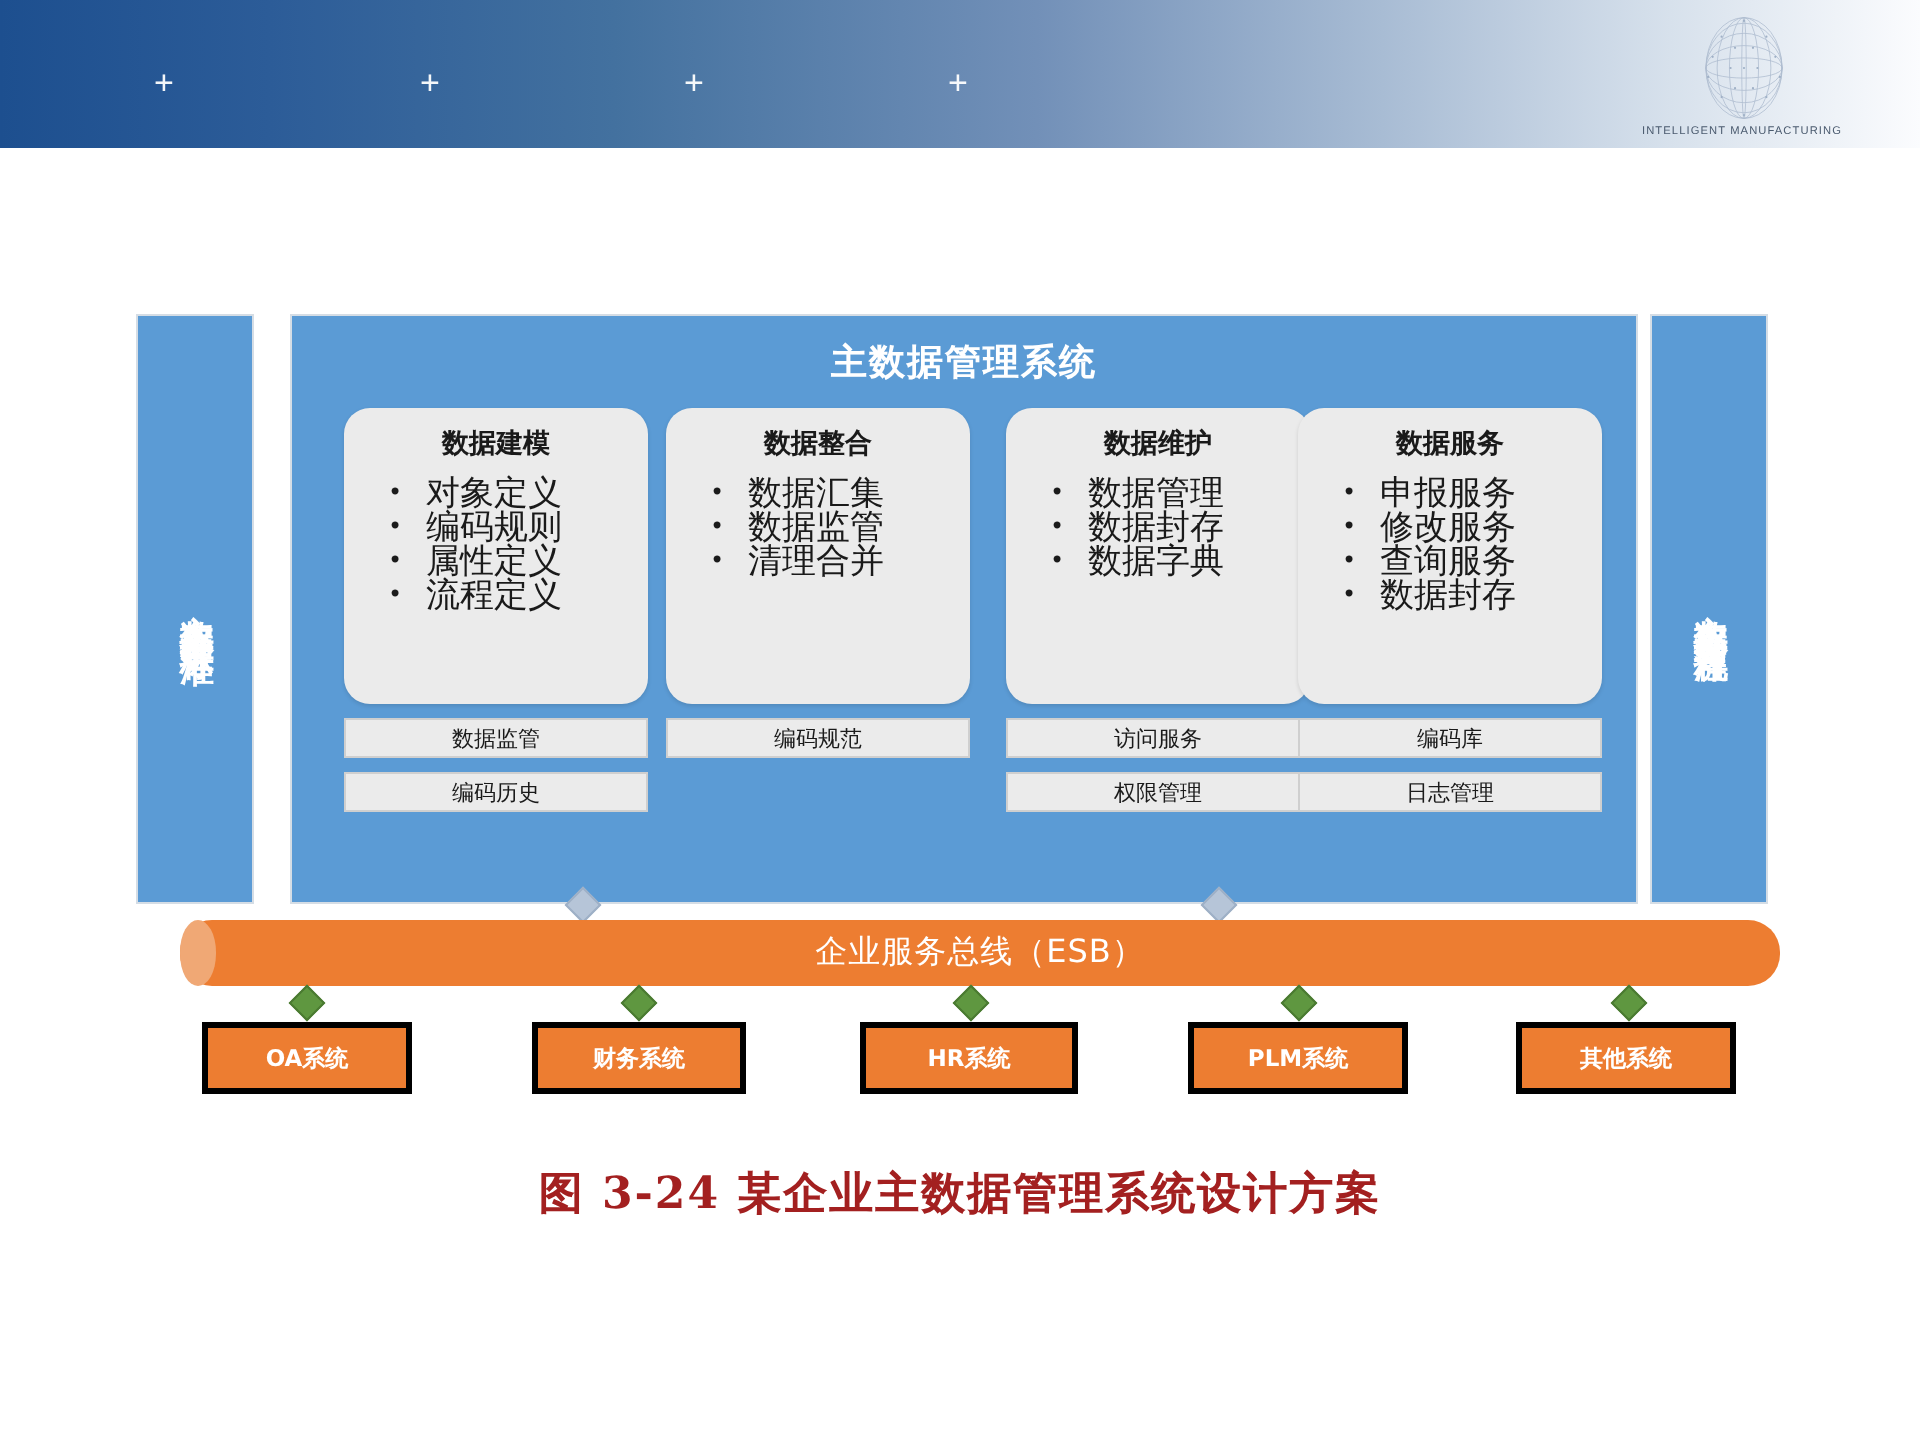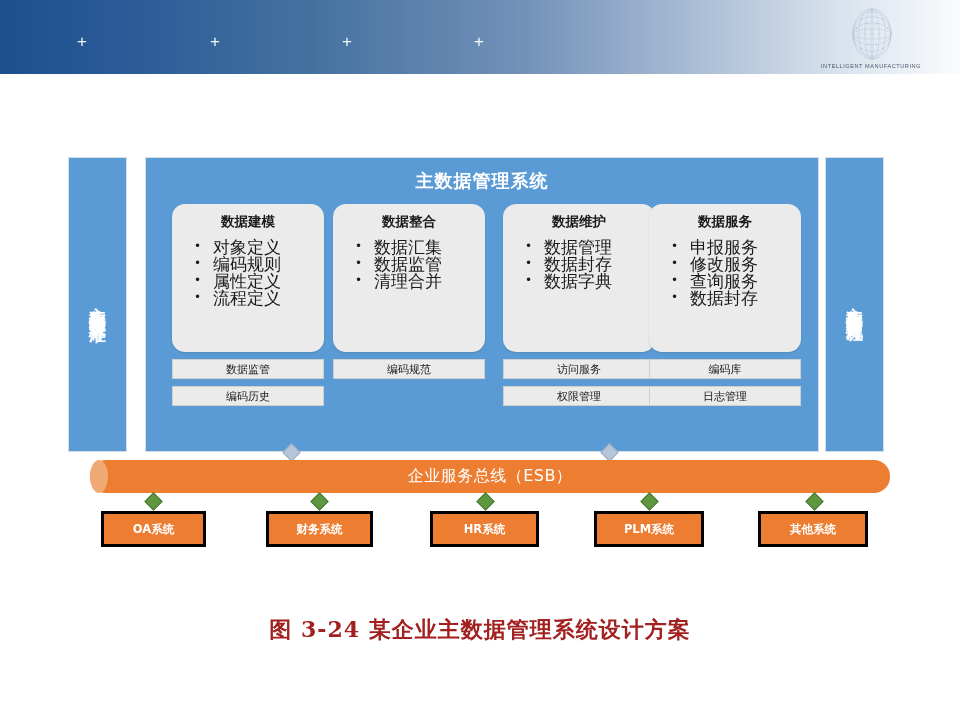--- a/index.html
+++ b/index.html
@@ -110,21 +110,20 @@
     display:flex;align-items:center;justify-content:center;
     font-size:11.5px;color:#ffffff;font-weight:bold;
     font-family:"DejaVu Sans","Liberation Sans",sans-serif;
   }
 
   
   #caption{
     position:absolute;left:0;top:508px;width:960px;text-align:center;
     font-size:22px;color:#a32020;font-weight:bold;letter-spacing:1px;
     font-family:"DejaVu Serif","Liberation Serif",serif;
-    margin-top:33px;
   }
 </style>
 </head>
 <body>
 
 <div id="header">
   <span class="plus" style="left:77px;">+</span>
   <span class="plus" style="left:210px;">+</span>
   <span class="plus" style="left:342px;">+</span>
   <span class="plus" style="left:474px;">+</span>

